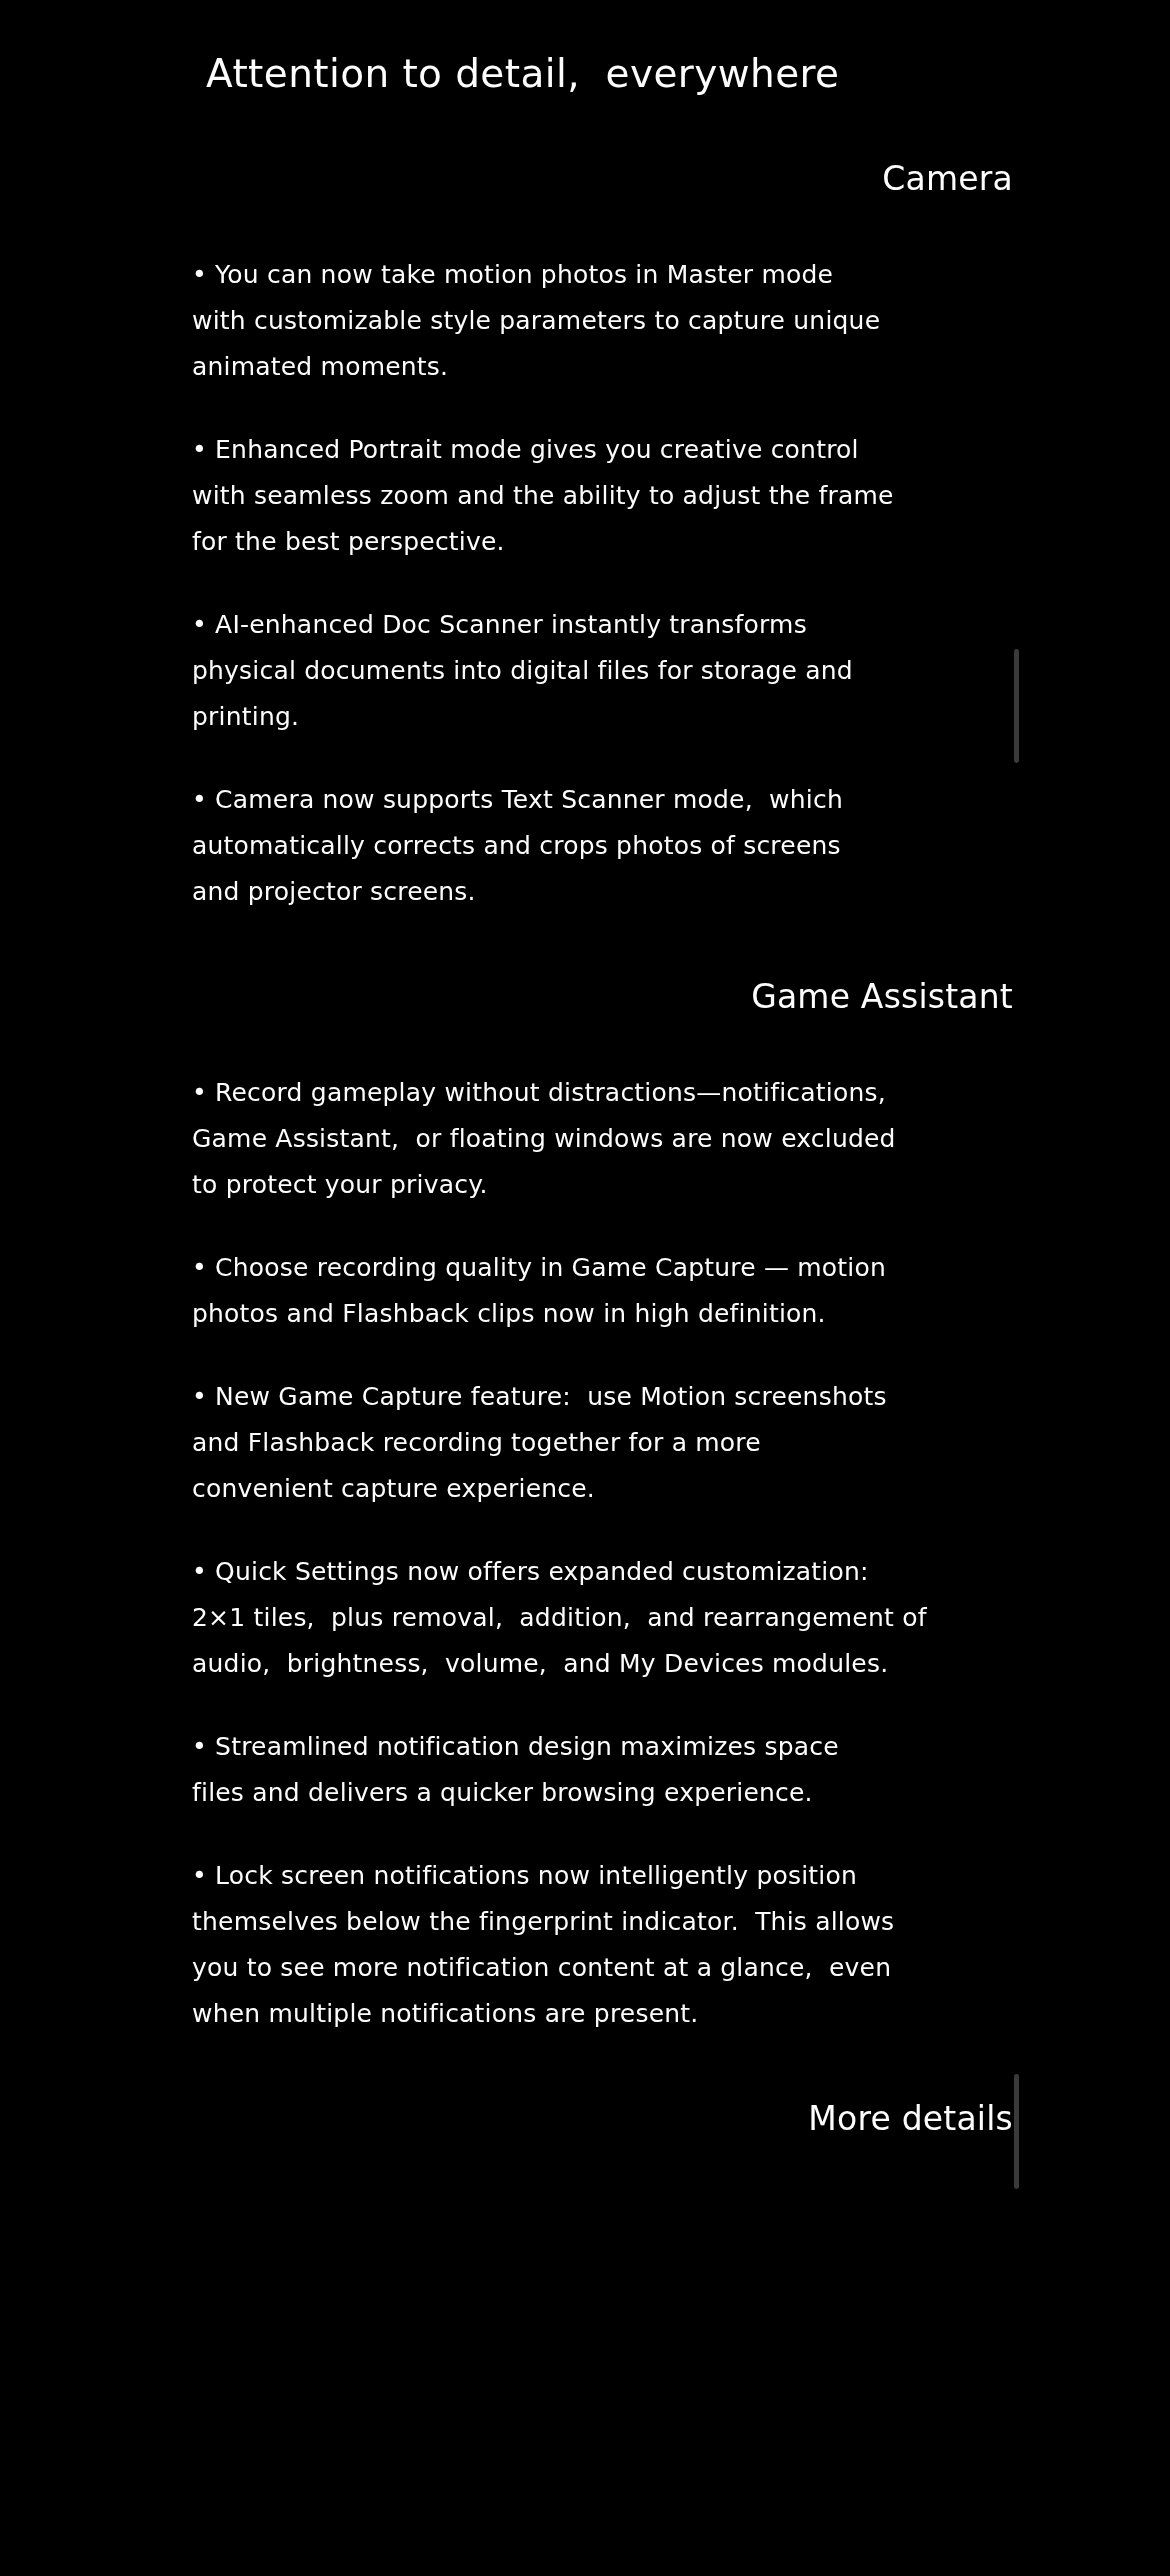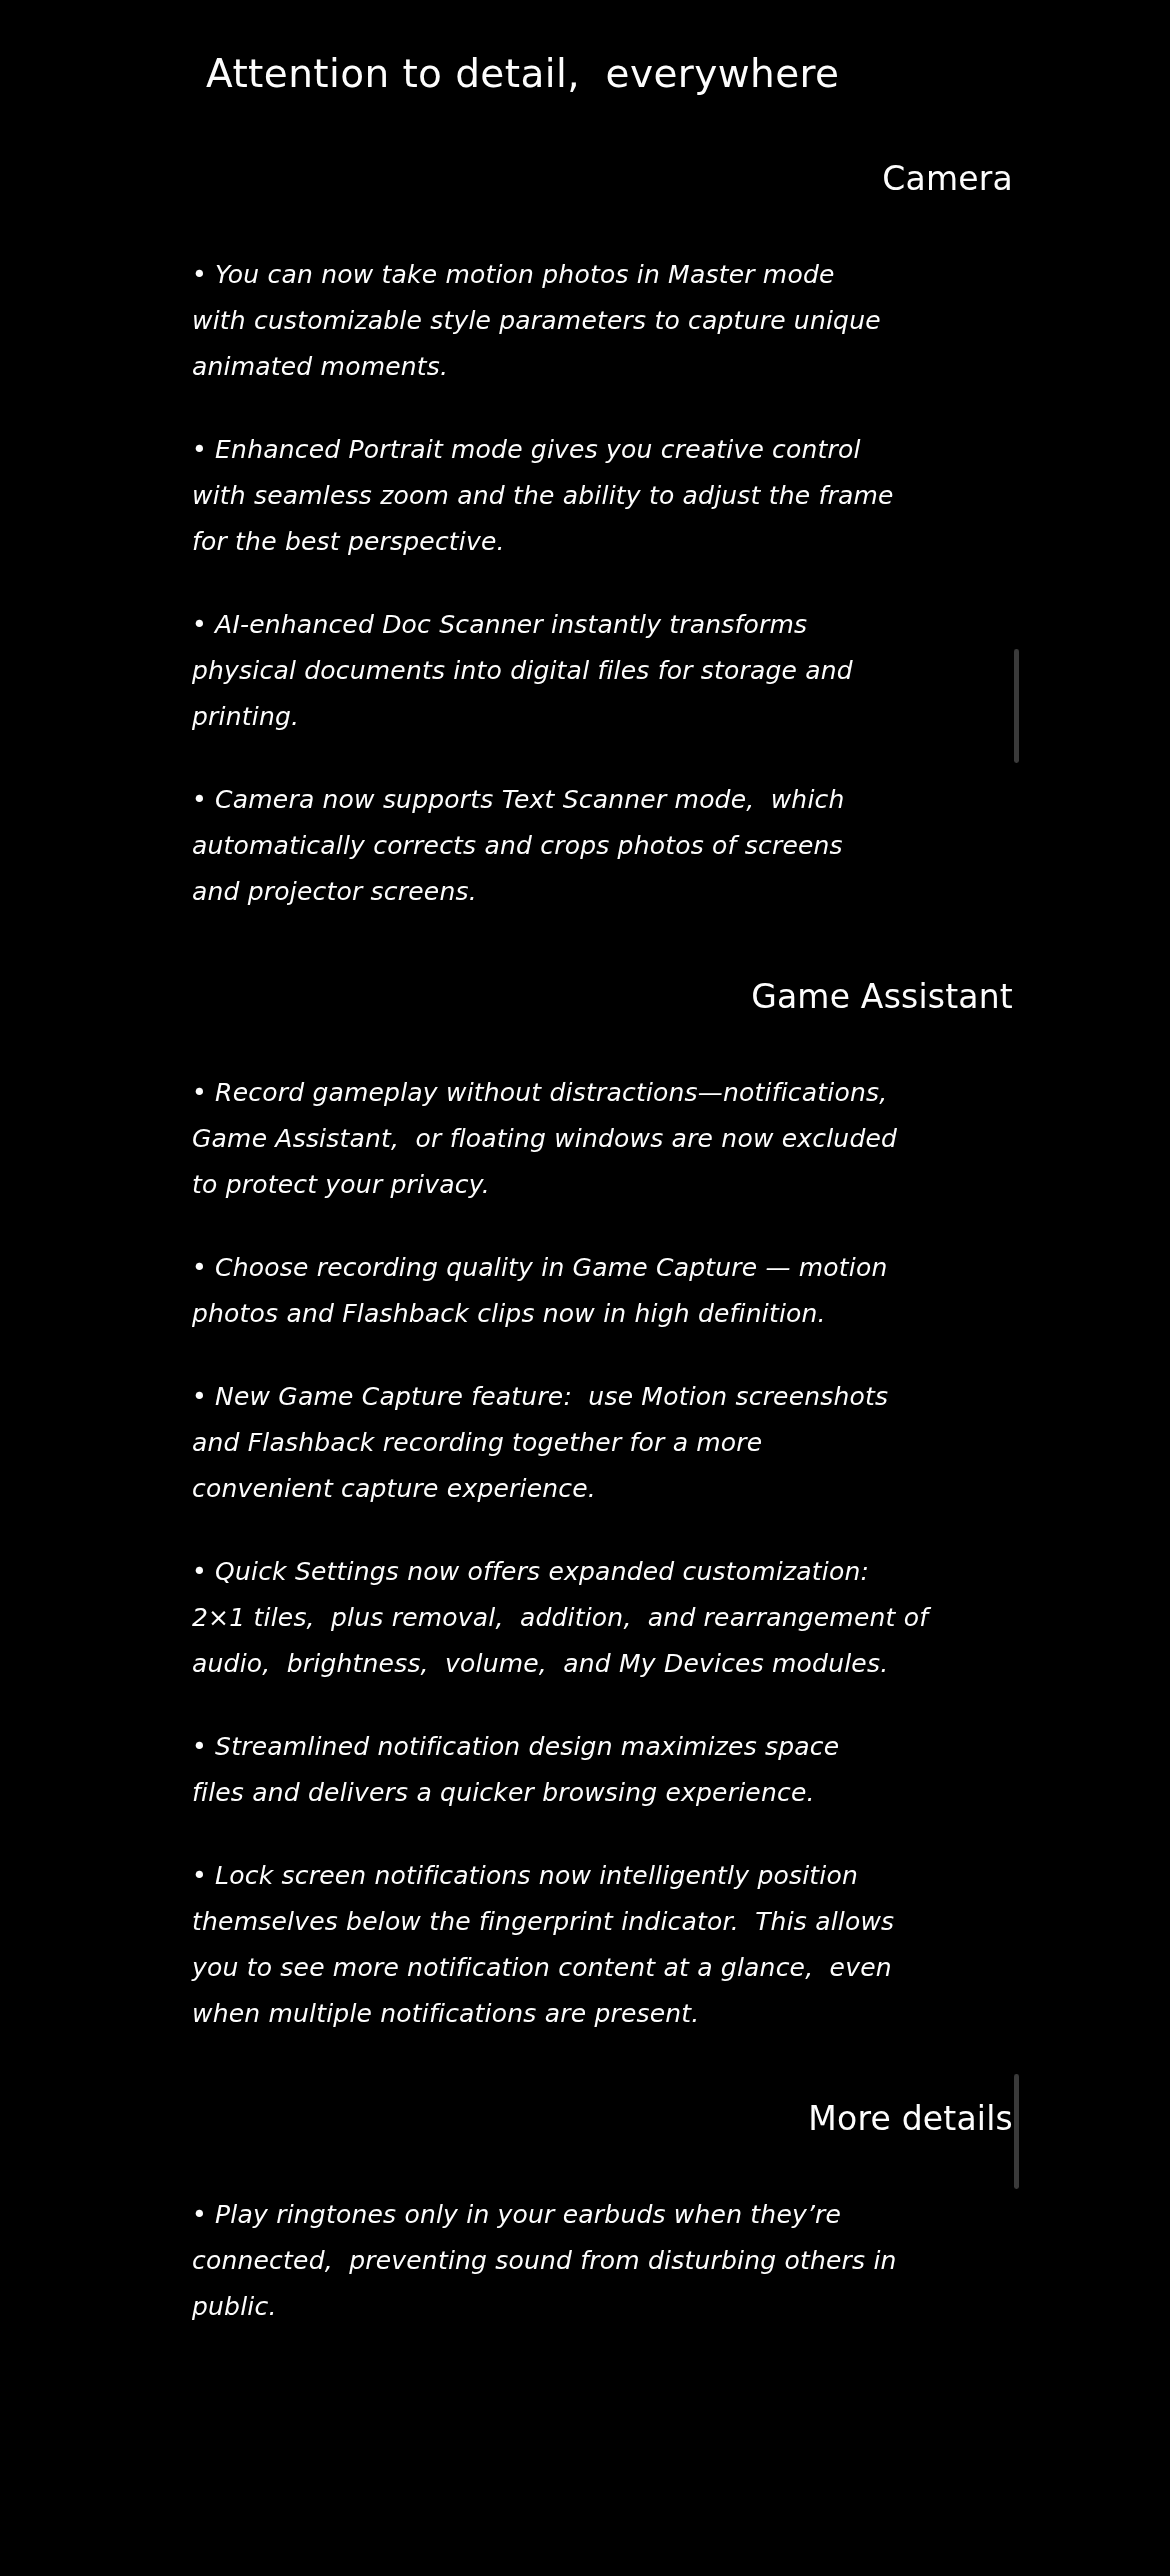--- a/index.html
+++ b/index.html
@@ -37,21 +37,20 @@
     margin: 62px 0 54px 0;
     text-align: right;
   }
   .bullet {
     font-size: 25px;
     line-height: 46px;
     font-weight: 400;
     letter-spacing: 0.2px;
     white-space: pre-wrap;
     margin: 14px 0 37px 0;
-    font-style: italic;
   }
   .scroll-thumb {
     position: absolute;
     left: 1014px;
     width: 4.9px;
     border-radius: 2.4px;
     background: #3a3a3a;
   }
   .scroll-thumb.seg1 { top: 649px; height: 114px; }
   .scroll-thumb.seg2 { top: 2074px; height: 115px; }
@@ -91,21 +90,18 @@
 2×1 tiles,  plus removal,  addition,  and rearrangement of
 audio,  brightness,  volume,  and My Devices modules.</p>
   <p class="bullet">• Streamlined notification design maximizes space
 files and delivers a quicker browsing experience.</p>
   <p class="bullet">• Lock screen notifications now intelligently position
 themselves below the fingerprint indicator.  This allows
 you to see more notification content at a glance,  even
 when multiple notifications are present.</p>
 
   <h2 class="section-heading">More details</h2>
-  <p class="bullet">• Play ringtones only in your earbuds when they’re
-connected,  preventing sound from disturbing others in
-public.</p>
 
 </div>
 
 <div class="scroll-thumb seg1"></div>
 <div class="scroll-thumb seg2"></div>
 
 
 </body></html>

